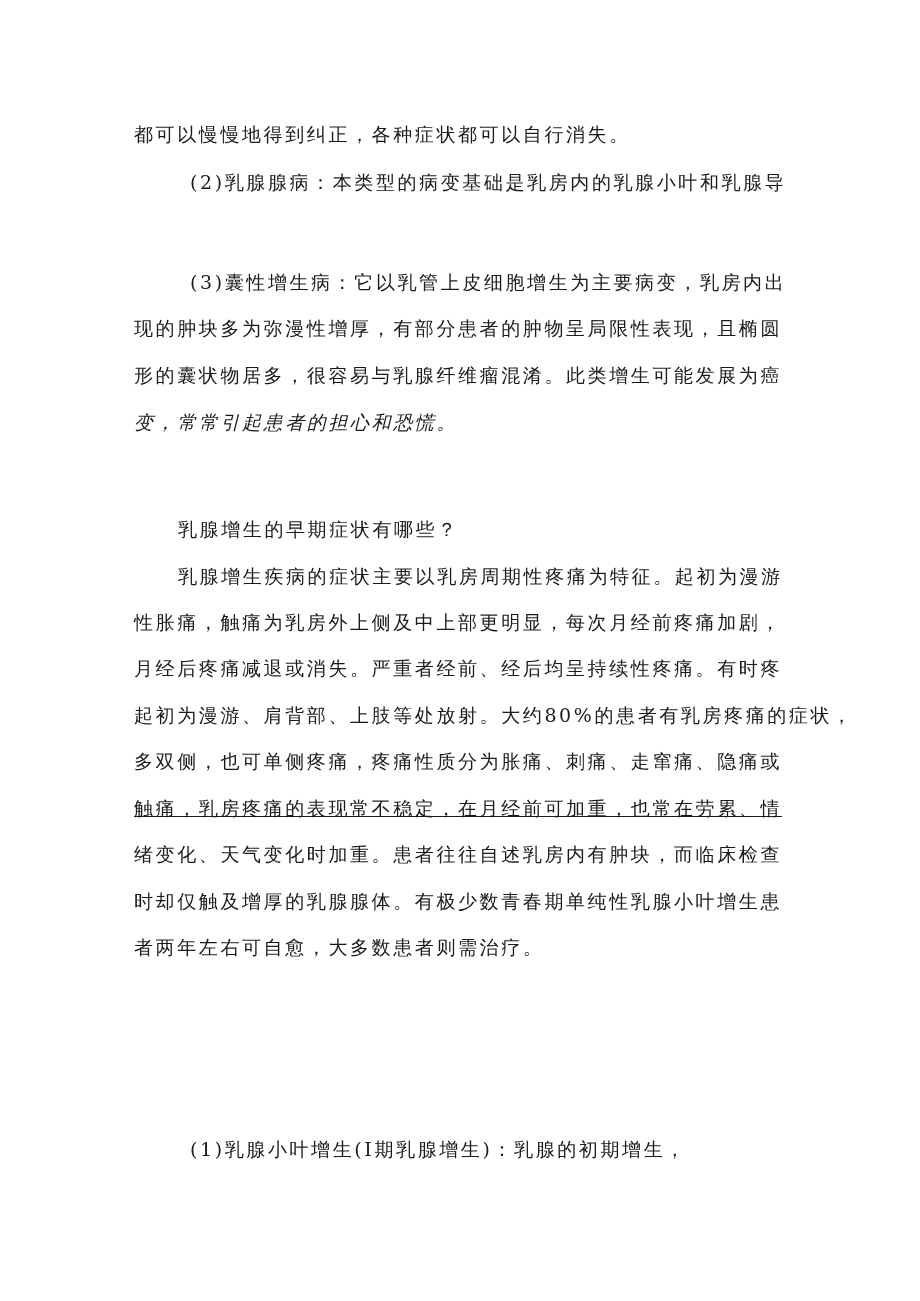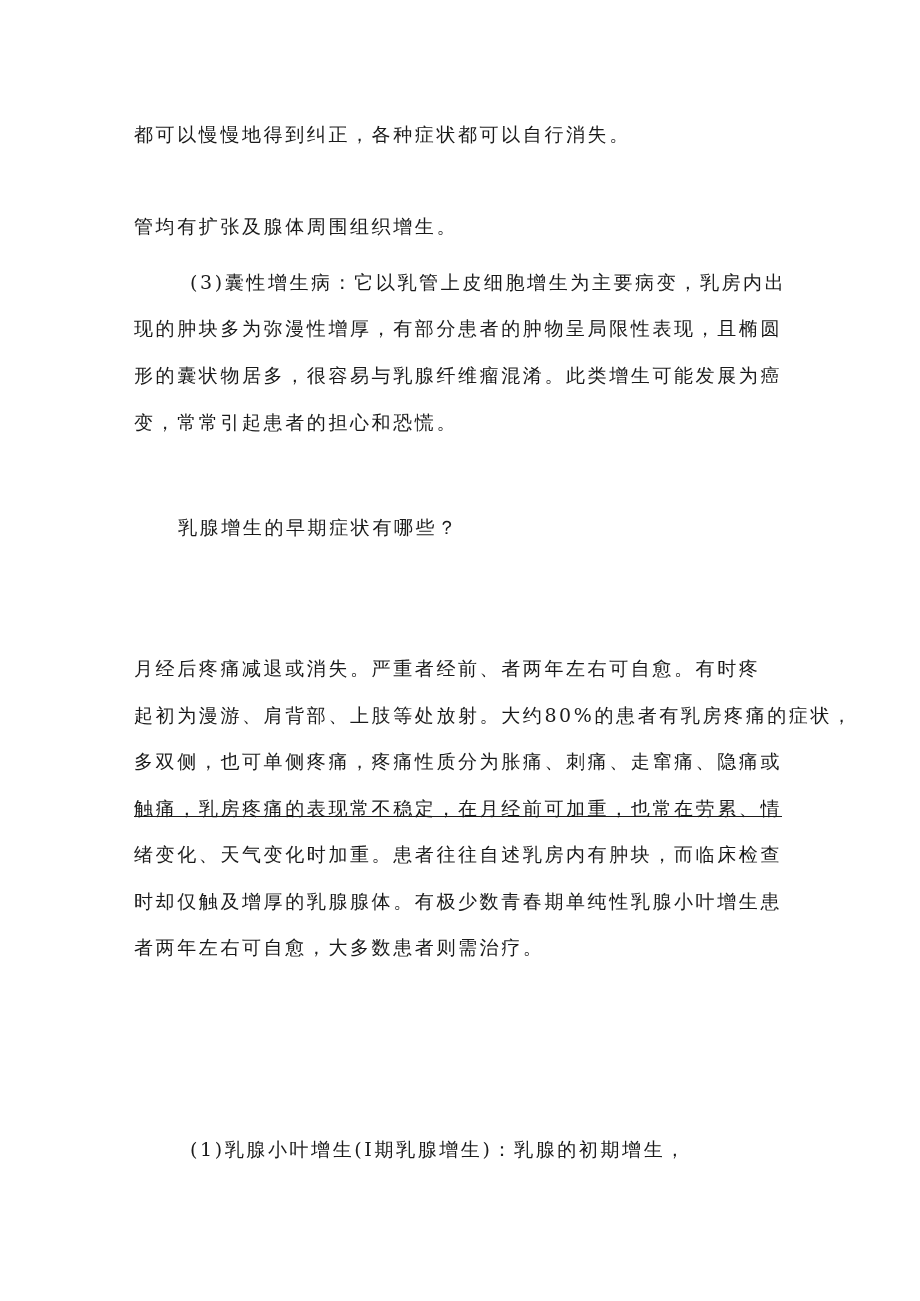--- a/index.html
+++ b/index.html
@@ -24,40 +24,42 @@
       background: #ffffff;
     }
     .line {
       position: absolute;
       left: 134px;
       font-size: 19px;
       line-height: 24px;
       letter-spacing: 2.6px;
       white-space: nowrap;
     }
-    .indent { left: 178px; font-family: Liberation Mono, monospace; }
+    .indent { left: 178px; }
     .indent-num { left: 190px; }
   </style>
 </head>
 <body>
 
 <div class="page">
 
   <div class="line" style="top:118px;">都可以慢慢地得到纠正，各种症状都可以自行消失。</div>
 
-  <div class="line" style="top:210px;">管均有扩张及腺体周围组织增生。</div>
+  <div class="line indent-num" style="top:166px;">(2)乳腺腺病：本类型的病变基础是乳房内的乳腺小叶和乳腺导</div>
 
   <div class="line indent-num" style="top:266px;">(3)囊性增生病：它以乳管上皮细胞增生为主要病变，乳房内出</div>
   <div class="line" style="top:312px;">现的肿块多为弥漫性增厚，有部分患者的肿物呈局限性表现，且椭圆</div>
   <div class="line" style="top:359px;">形的囊状物居多，很容易与乳腺纤维瘤混淆。此类增生可能发展为癌</div>
-  <div class="line" style="top:406px;">变，常常引起患者的担心和恐慌。</div>
+  <div class="line" style="top:406px;font-style:italic;">变，常常引起患者的担心和恐慌。</div>
 
   <div class="line indent" style="top:513px;">乳腺增生的早期症状有哪些？</div>
 
-  <div class="line" style="top:652px;">月经后疼痛减退或消失。严重者经前、者两年左右可自愈。有时疼</div>
+  <div class="line indent" style="top:560px;">乳腺增生疾病的症状主要以乳房周期性疼痛为特征。起初为漫游</div>
+  <div class="line" style="top:606px;">性胀痛，触痛为乳房外上侧及中上部更明显，每次月经前疼痛加剧，</div>
+  <div class="line" style="top:652px;">月经后疼痛减退或消失。严重者经前、经后均呈持续性疼痛。有时疼</div>
   <div class="line" style="top:699px;">起初为漫游、肩背部、上肢等处放射。大约80%的患者有乳房疼痛的症状，</div>
   <div class="line" style="top:745px;">多双侧，也可单侧疼痛，疼痛性质分为胀痛、刺痛、走窜痛、隐痛或</div>
   <div class="line" style="top:792px;text-decoration:underline;">触痛，乳房疼痛的表现常不稳定，在月经前可加重，也常在劳累、情</div>
   <div class="line" style="top:885px;">时却仅触及增厚的乳腺腺体。有极少数青春期单纯性乳腺小叶增生患</div>
   <div class="line" style="top:838px;">绪变化、天气变化时加重。患者往往自述乳房内有肿块，而临床检查</div>
   <div class="line" style="top:931px;">者两年左右可自愈，大多数患者则需治疗。</div>
 
 
   <div class="line indent-num" style="top:1133px;">(1)乳腺小叶增生(I期乳腺增生)：乳腺的初期增生，</div>
 

